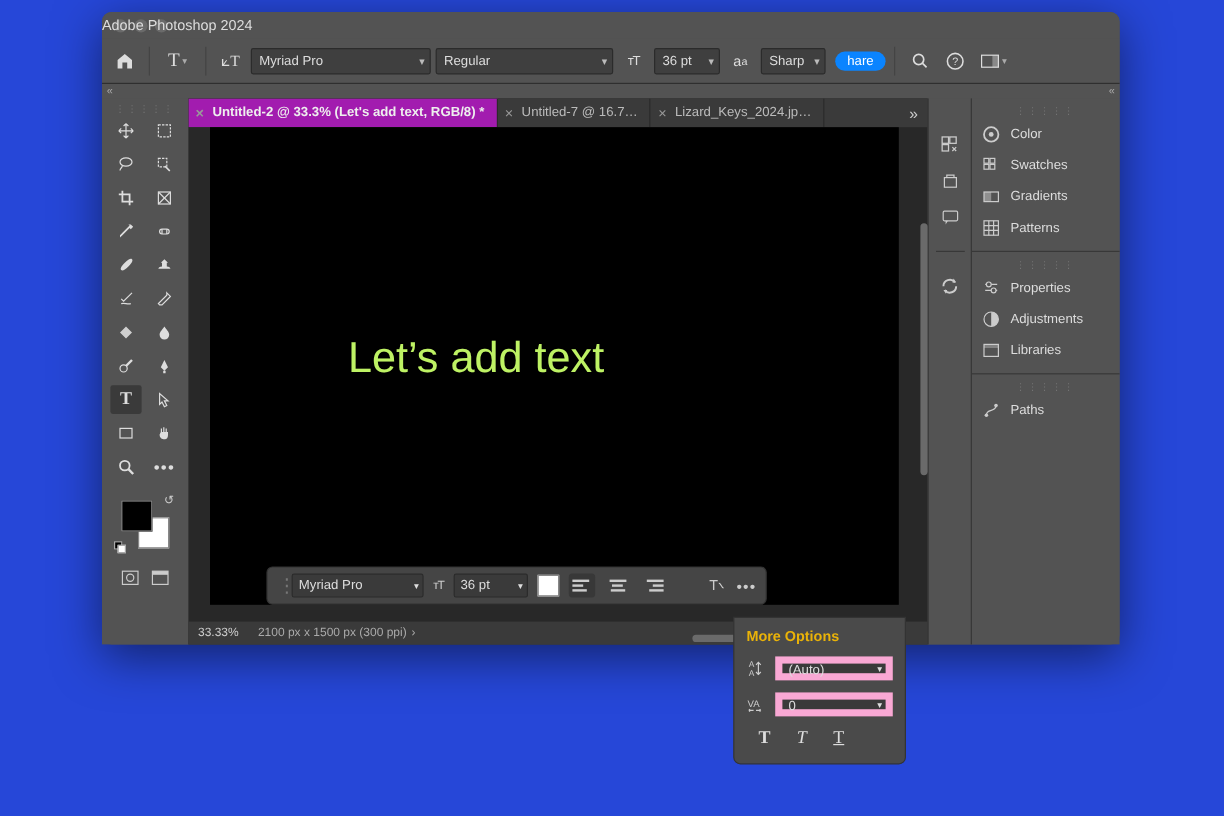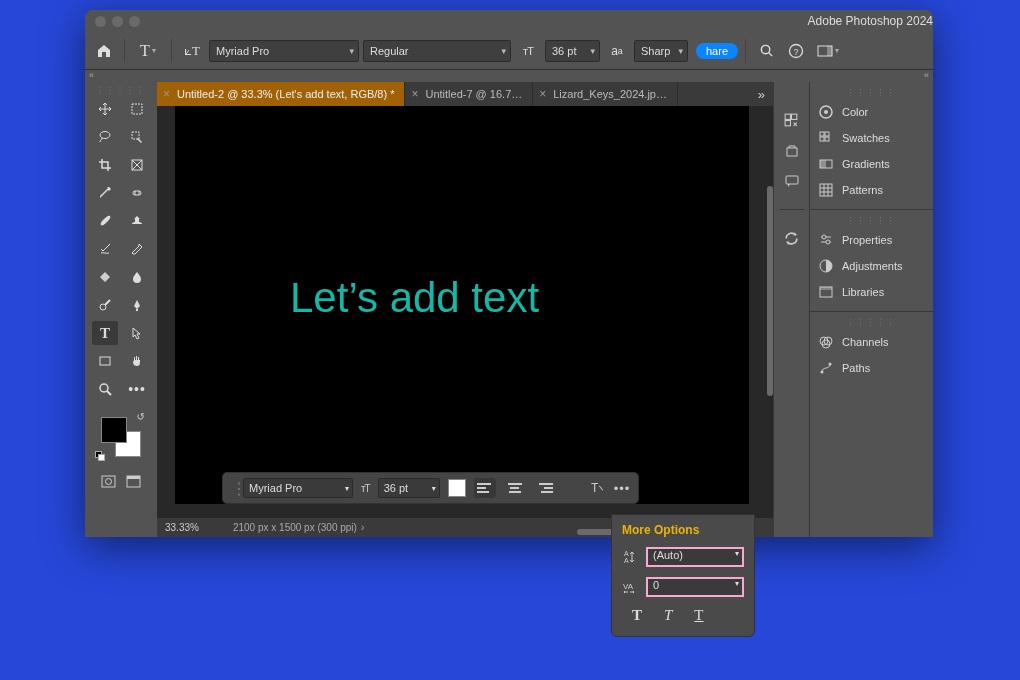--- a/index.html
+++ b/index.html
@@ -1,21 +1,21 @@
 <!DOCTYPE html>
 <html><head>
 <meta charset="utf-8">
 <style>
   * { box-sizing: border-box; margin: 0; padding: 0; font-family: -apple-system, "Helvetica Neue", Arial, sans-serif; }
   body { background: #2647d8; width: 1020px; height: 680px; overflow: hidden; }
   .app-window { position: absolute; left: 85px; top: 10px; width: 848px; height: 527px; background: #535353; border-radius: 8px; box-shadow: 0 10px 40px rgba(0,0,0,0.5); overflow: visible; }
   .titlebar { height: 22px; background: #535353; border-radius: 8px 8px 0 0; display: flex; align-items: center; position: relative; }
   .traffic-lights { display: flex; gap: 6px; margin-left: 10px; }
   .traffic-lights span { width: 11px; height: 11px; border-radius: 50%; background: #6a6a6a; display: inline-block; }
-  .title-text { position: absolute; left: 0; right: 0; text-align: right; color: #ddd; font-size: 12px; font-weight: 400; pointer-events: none;}
+  .title-text { position: absolute; left: 0; right: 0; text-align: left; color: #ddd; font-size: 12px; font-weight: 400; pointer-events: none;}
   .options-bar { height: 38px; background: #535353; border-bottom: 1px solid #2f2f2f; display: flex; align-items: center; padding: 0 6px; gap: 4px; }
   .ob-btn { width: 26px; height: 26px; display:flex; align-items:center; justify-content:center; color:#ddd; font-size: 14px; }
   .ob-sep { width:1px; height:24px; background:#444; margin: 0 3px;}
   .dropdown { background:#3f3f3f; border:1px solid #2b2b2b; color:#ddd; font-size:11px; height:22px; display:flex; align-items:center; padding:0 16px 0 6px; position:relative; border-radius:2px; }
   .dropdown::after { content:"▾"; position:absolute; right:4px; font-size:9px; color:#bbb;}
   .font-dd { width:150px; }
   .style-dd { width:148px; }
   .size-dd { width:55px; }
   .aa-dd { width:54px; }
   .share-btn { background:#0a84ff; color:#fff; border-radius:11px; padding:2px 10px; font-size:11px; margin-left:4px;}
@@ -29,29 +29,29 @@
   .fg-swatch { width:26px; height:26px; background:#000; border:1px solid #888; position:absolute; left:2px; top:2px; z-index:2;}
   .bg-swatch { width:26px; height:26px; background:#fff; border:1px solid #888; position:absolute; left:16px; top:16px; z-index:1;}
   .mini-swap { position:absolute; top:-4px; right:-2px; color:#ccc; font-size:10px;}
   .mini-default { position:absolute; bottom:-2px; left:-4px; width:10px; height:10px; }
   .md1 { width:7px;height:7px;background:#000;border:1px solid #aaa;position:absolute;}
   .md2 { width:7px;height:7px;background:#fff;border:1px solid #aaa;position:absolute;left:3px;top:3px;}
   .bottom-icons { margin-top:16px; display:flex; gap:10px; color:#ccc; font-size:13px;}
   .doc-area { flex:1; background:#282828; display:flex; flex-direction:column; position:relative; }
   .tab-strip { height:24px; background:#3a3a3a; display:flex; align-items:center; overflow:hidden;}
   .doc-tab { height:24px; padding:0 10px 0 20px; display:flex; align-items:center; color:#bbb; font-size:11px; position:relative; border-right:1px solid #2b2b2b; max-width:280px; white-space:nowrap; overflow:hidden; text-overflow:ellipsis;}
-  .doc-tab.active { background:#a16207; color:#eee;}
+  .doc-tab.active { background:#a21caf; color:#eee;font-weight:bold;}
   .doc-tab::before { content:"×"; position:absolute; left:6px; color:#999; font-size:12px;}
   .tab-over { margin-left:auto; padding:0 8px; color:#ccc; font-size:13px;}
   .canvas-wrap { flex:1; display:flex; position:relative; }
   .canvas { background:#000; position:absolute; left:18px; top:0px; width:574px; height:398px; display:flex; align-items:center; }
-  .canvas-text { color:#14b8a6; font-size:42px; font-weight:400; margin-left:115px; margin-top:-15px; letter-spacing:0px;}
+  .canvas-text { color:#bef264; font-size:36px; font-weight:400; margin-left:115px; margin-top:-15px; letter-spacing:0px;}
   .vscroll { position:absolute; right:0; top:80px; width:6px; height:210px; background:#6a6a6a; border-radius:3px;}
   .status-bar { height:19px; background:#3a3a3a; display:flex; align-items:center; padding:0 8px; gap:4px; color:#ccc; font-size:10px;}
-  .status-bar .dim { color:#aaa; margin-left:30px;text-align:right;}
+  .status-bar .dim { color:#aaa; margin-left:12px;text-align:right;}
   .hscroll { position:absolute; bottom:2px; left:420px; width:130px; height:6px; background:#6a6a6a; border-radius:3px;}
   .panel-dock { width:36px; background:#535353; border-left:1px solid #383838; display:flex; flex-direction:column; align-items:center; gap:14px; padding-top:30px; color:#ccc;}
   .right-panels { width:124px; background:#535353; border-left:1px solid #383838; padding-top:6px;}
   .panel-group { border-bottom:1px solid #383838; padding-bottom:6px; margin-bottom:6px;}
   .panel-item { display:flex; align-items:center; gap:8px; color:#ddd; font-size:11px; padding:5px 8px;}
   .panel-item svg, .pi-icon { width:16px; height:16px; flex-shrink:0;}
   .grip { text-align:center; color:#777; font-size:8px; letter-spacing:2px; margin-bottom:2px;}
   
   .ctx-bar { position:absolute; left:222px; top:472px; height:32px; background:#454545; border:1px solid #333; border-radius:5px; display:flex; align-items:center; padding:0 8px; gap:8px;}
   .ctx-dd { background:#3a3a3a; border:1px solid #2b2b2b; color:#ddd; font-size:11px; height:20px; display:flex; align-items:center; padding:0 14px 0 5px; position:relative; border-radius:2px;}
@@ -59,21 +59,21 @@
   .ctx-font { width:110px;}
   .ctx-size { width:62px;}
   .swatch-white { width:18px; height:18px; background:#fff; border:1px solid #888;}
   .align-btn { width:22px; height:20px; color:#ccc; display:flex;flex-direction:column;gap:2px;justify-content:center;align-items:flex-start;padding:0 3px;}
   .al-line { height:2px; background:#ccc;}
   .ctx-ic { color:#ccc; font-size:13px;}
   .more-popup { position:absolute; left:611px; top:514px; width:144px; background:#4a4a4a; border:1px solid #333; border-radius:0 0 6px 6px; padding:8px 10px 12px; z-index:100;}
   .mp-title { color:#eab308; font-size:12px; font-weight:600; margin-bottom:10px;}
   .mp-row { display:flex; align-items:center; gap:6px; margin-bottom:10px;}
   .mp-ic { width:18px; color:#ccc; font-size:12px;}
-  .mp-dd { flex:1; background:#3a3a3a; border:2px solid #f9a8d4; color:#ddd; font-size:11px; height:20px; padding:0 14px 0 5px; position:relative;}
+  .mp-dd { flex:1; background:#3a3a3a; border:6px solid #f9a8d4; color:#ddd; font-size:11px; height:20px; padding:0 14px 0 5px; position:relative;}
   .mp-dd::after { content:"▾"; position:absolute; right:3px; font-size:8px;}
   .mp-styles { display:flex; gap:22px; padding-left:10px; margin-top:6px;}
   .mp-styles span { color:#ddd; font-family: Georgia, serif; font-size:15px;}
   svg { display:block; }
 </style>
 </head>
 <body>
 
 <div class="app-window">
 
@@ -391,28 +391,20 @@
               <rect x="2" y="3" width="12" height="10" fill="none" stroke="#ccc"></rect>
               <rect x="2" y="3" width="12" height="3" fill="#ccc" opacity="0.4"></rect>
             </svg>
             <span>Libraries</span>
           </div>
       </div>
       <div class="grip">⋮⋮⋮⋮⋮</div>
       <div class="panel-group" style="border:none">
         <div class="panel-item">
             <svg class="pi-icon" viewBox="0 0 16 16">
-              <circle cx="6" cy="7" r="4" fill="none" stroke="#ccc"></circle>
-              <circle cx="10" cy="7" r="4" fill="none" stroke="#ccc"></circle>
-              <circle cx="8" cy="10" r="4" fill="none" stroke="#ccc"></circle>
-            </svg>
-            <span>Channels</span>
-          </div>
-        <div class="panel-item">
-            <svg class="pi-icon" viewBox="0 0 16 16">
               <circle cx="4" cy="12" r="1.5" fill="#ccc"></circle>
               <circle cx="12" cy="4" r="1.5" fill="#ccc"></circle>
               <path d="M4 12C4 6 12 10 12 4" fill="none" stroke="#ccc"></path>
             </svg>
             <span>Paths</span>
           </div>
       </div>
     </div>
   </div>
 </div>

